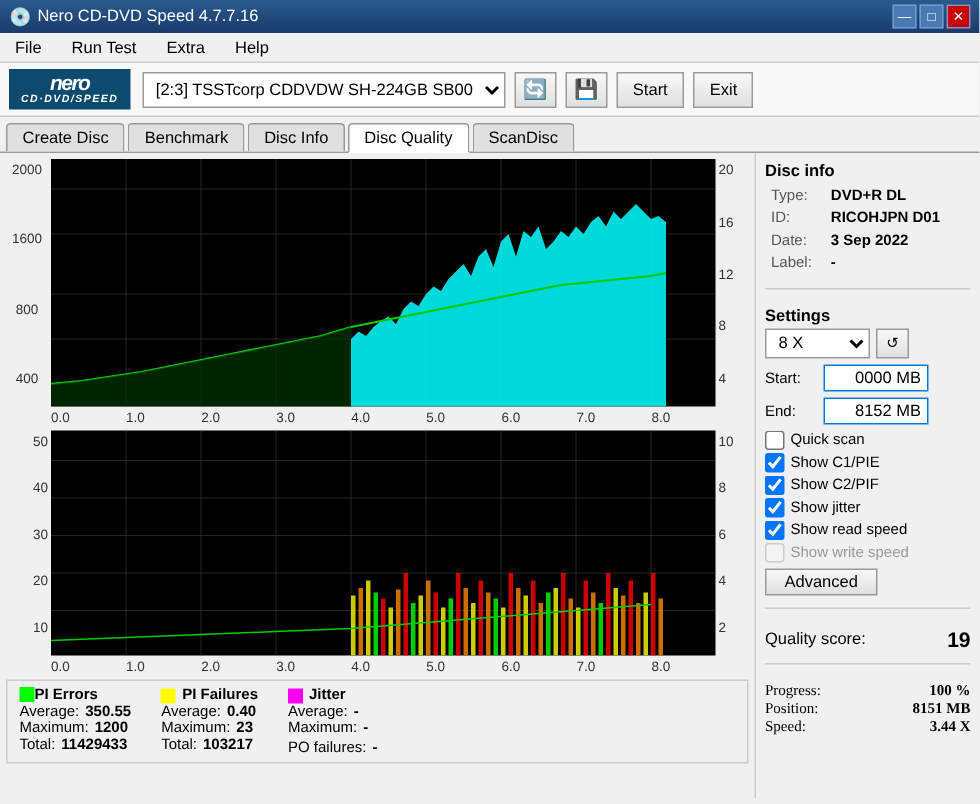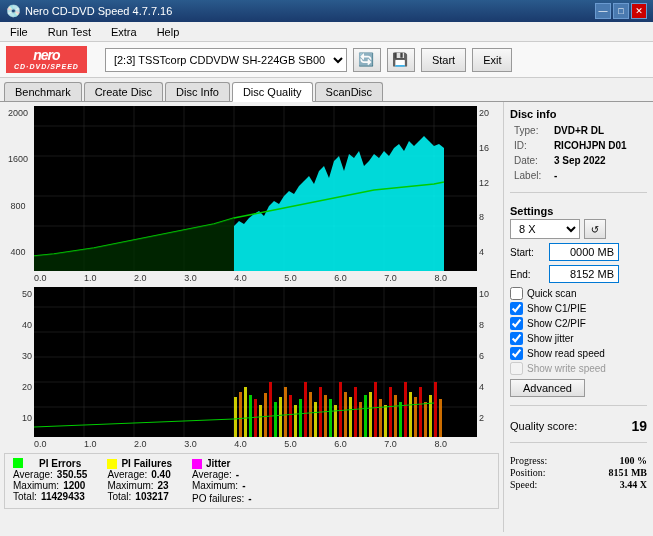--- a/index.html
+++ b/index.html
@@ -55,27 +55,27 @@
     .toolbar {
       background: #f8f8f8;
       border-bottom: 1px solid #ccc;
       height: 36px;
       display: flex;
       align-items: center;
       padding: 2px 6px;
       gap: 6px;
     }
     .nero-logo {
-      background: #ef4444;
+      background: #0c4a6e;
       color: white;
       padding: 2px 8px;
       font-size: 13px;
       font-weight: bold;
       font-style: italic;
-      margin-right: 12px;
+      margin-right: 2px;
       display: flex;
       flex-direction: column;
       align-items: center;
       line-height: 1.1;
     }
     .nero-sub { font-size: 7px; letter-spacing: 1px; }
     .drive-select {
       border: 1px solid #999;
       background: white;
       padding: 2px 4px;
@@ -231,22 +231,22 @@
   <select class="drive-select">
     <option>[2:3]  TSSTcorp CDDVDW SH-224GB SB00</option>
   </select>
   <div class="toolbar-icon-btn">🔄</div>
   <div class="toolbar-icon-btn">💾</div>
   <button class="toolbar-btn">Start</button>
   <button class="toolbar-btn">Exit</button>
 </div>
 
 <div class="tabs">
+  <div class="tab">Create Disc</div>
   <div class="tab">Benchmark</div>
-  <div class="tab">Create Disc</div>
   <div class="tab">Disc Info</div>
   <div class="tab active">Disc Quality</div>
   <div class="tab">ScanDisc</div>
 </div>
 
 <div class="main-content">
 
   <div style="flex:1;display:flex;flex-direction:column;margin:4px 4px 4px 4px;">
 
     <div style="display:flex;align-items:stretch;margin-bottom:2px;">
@@ -394,21 +394,21 @@
       <span>4.0</span>
       <span>5.0</span>
       <span>6.0</span>
       <span>7.0</span>
       <span>8.0</span>
     </div>
 
     <div style="background:#f0f0f0;border:1px solid #ccc;padding:4px 8px;display:flex;gap:20px;font-size:10px;flex-wrap:wrap;">
 
       <div>
-        <div style="display:flex;align-items:flex-start;gap:16px;font-weight:bold;">
+        <div style="display:flex;align-items:flex-start;gap:0;font-weight:bold;">
           <span style="display:inline-block;width:10px;height:10px;background:#00ff00;"></span>
           <span>PI Errors</span>
         </div>
         <div style="display:flex;gap:4px;">
             <span>Average:</span>
             <span style="font-weight:bold;">350.55</span>
           </div>
         <div style="display:flex;gap:4px;">
             <span>Maximum:</span>
             <span style="font-weight:bold;">1200</span>

